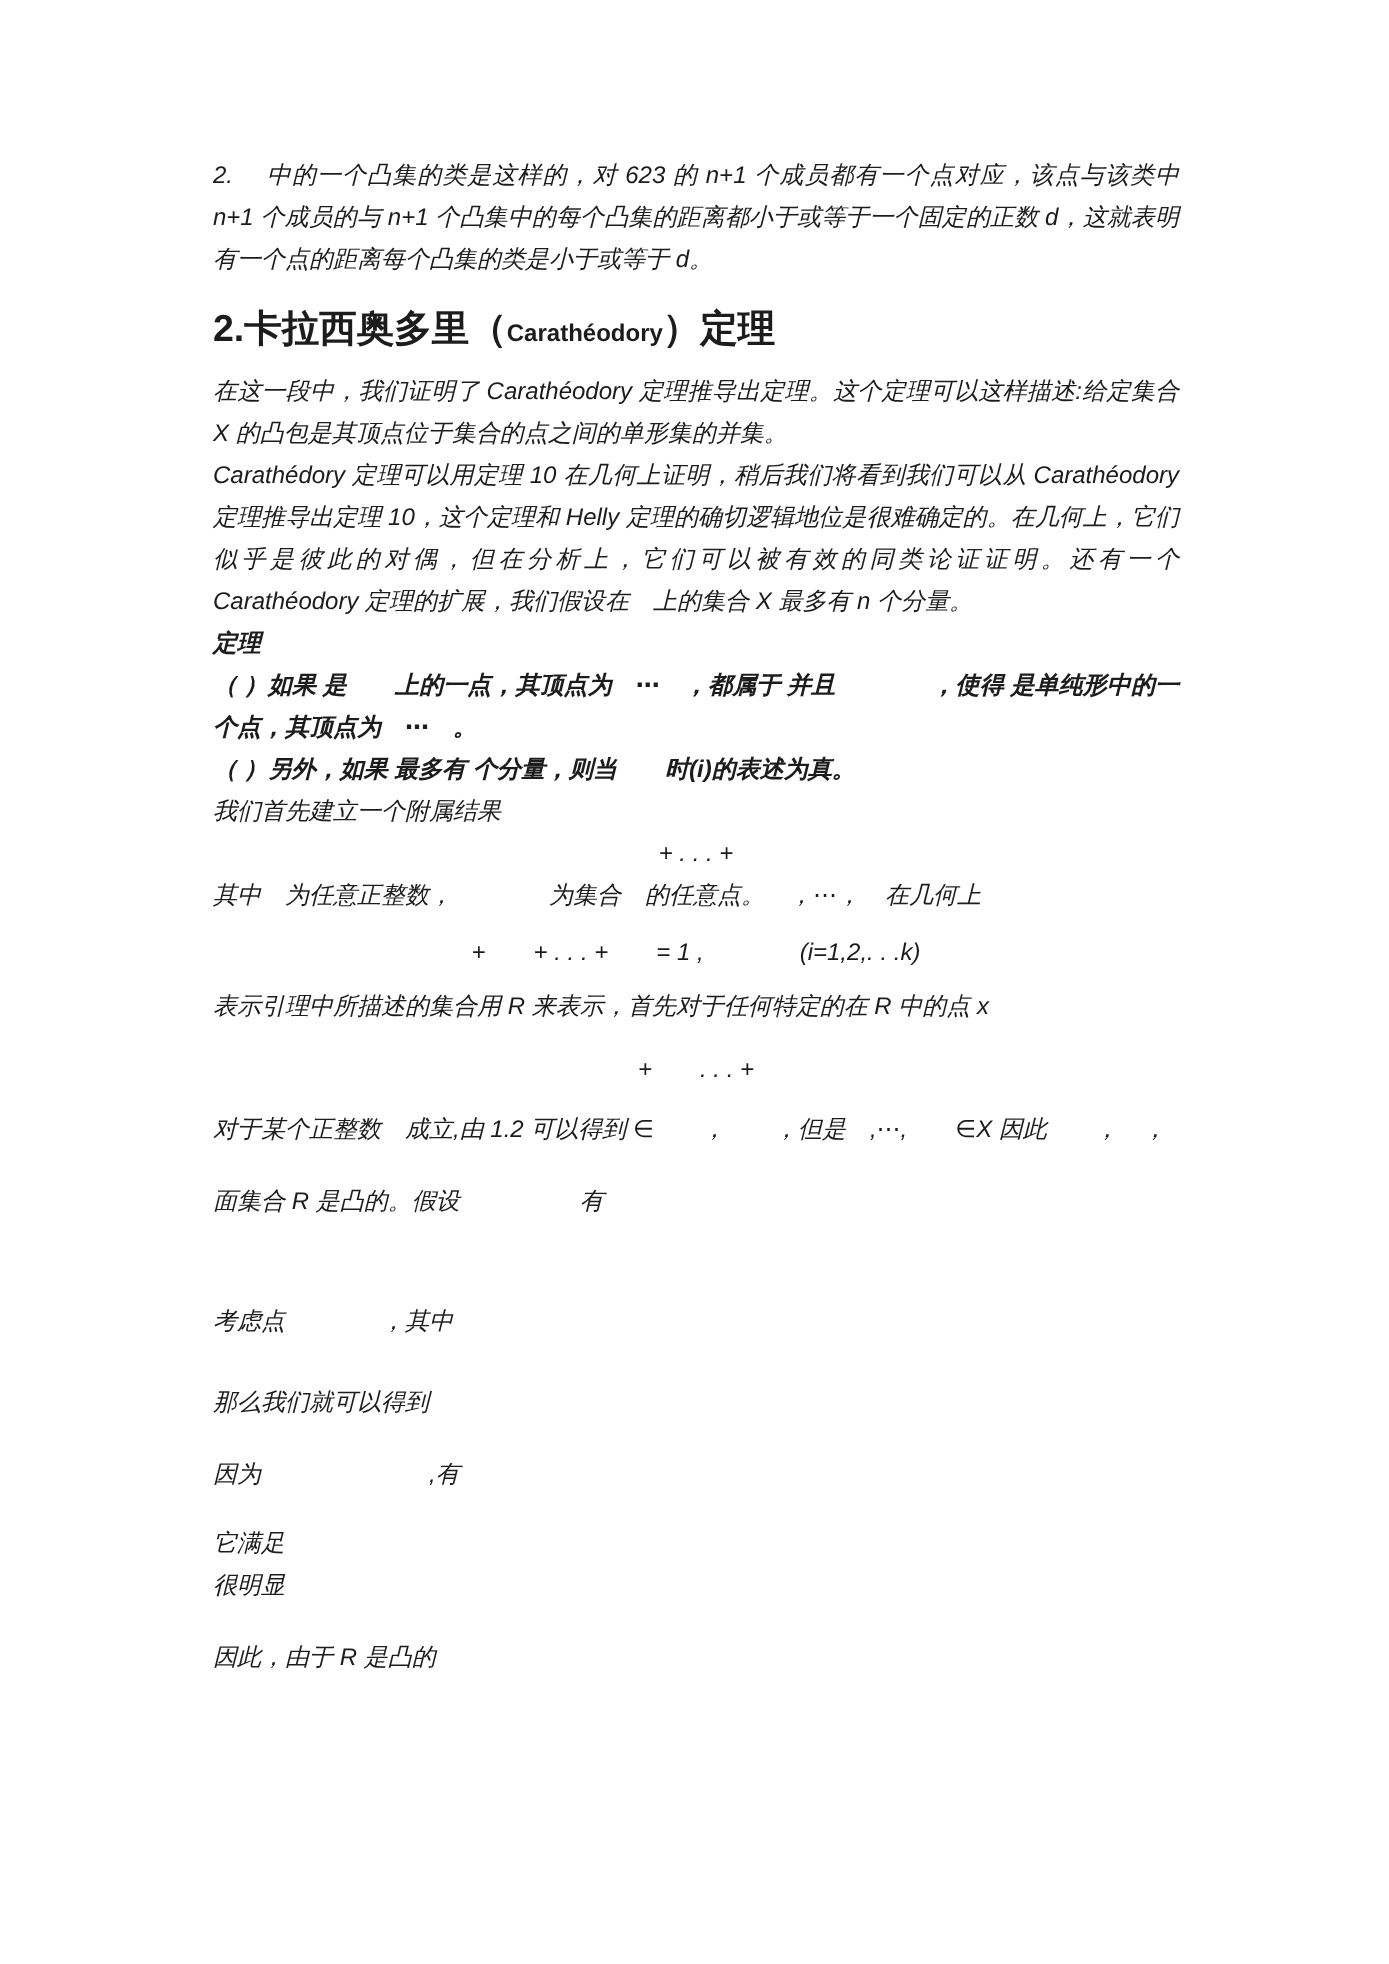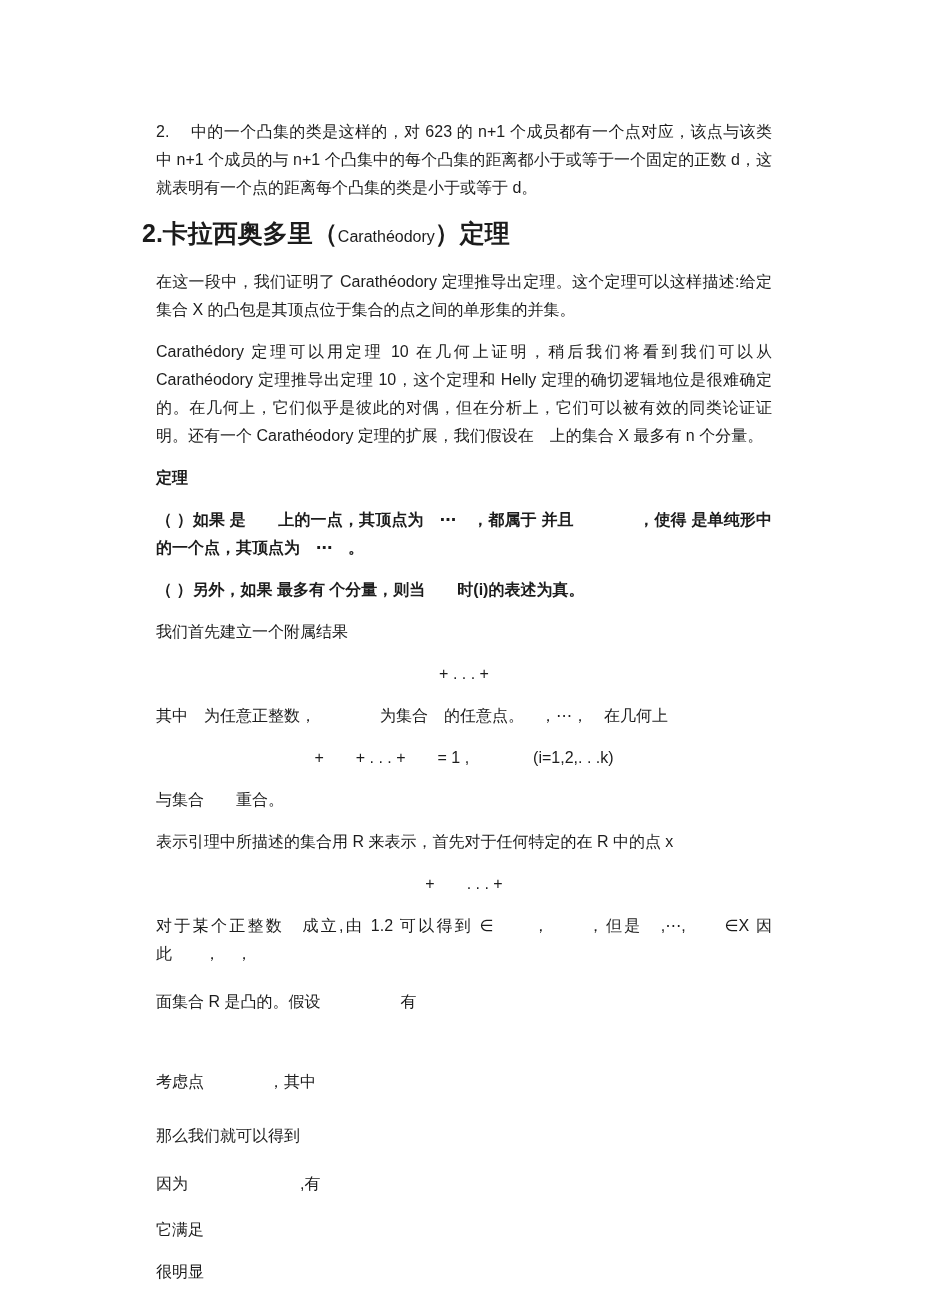--- a/index.html
+++ b/index.html
@@ -10,30 +10,30 @@
     height: 1309px;
     margin: 0 auto;
     background: #ffffff;
     color: #1c1c1c;
     font-family: "Liberation Sans", "DejaVu Sans", sans-serif;
     font-size: 16px;
     line-height: 28px;
     padding: 104px 140px 0 142px;
     overflow: hidden;
   }
-  p { margin: 14px; text-align: justify; }
+  p { margin: 0; text-align: justify; font-style: italic; }
   .heading {
     margin: 14px 0 8px 0;
     font-size: 25px;
     line-height: 34px;
     font-weight: bold;
     text-align: left;
     white-space: nowrap;
   }
-  .heading .latin { font-size: 16px; font-weight: normal; }
+  .heading .latin { font-size: 16px; font-weight: bold; }
   .bold { font-weight: bold; }
   .center { text-align: center; }
   .indent { text-indent: 72px; }
   .mt8  { margin-top: 8px; }
   .mt10 { margin-top: 10px; }
   .mt12 { margin-top: 12px; }
   .mt14 { margin-top: 14px; }
   .mt18 { margin-top: 18px; }
   .mt20 { margin-top: 20px; }
   .mt26 { margin-top: 26px; }
@@ -60,21 +60,20 @@
 
   <p>我们首先建立一个附属结果</p>
 
 
   <p class="center">+ . . . +</p>
 
   <p>其中　为任意正整数，　　　　为集合　的任意点。　，⋯，　在几何上</p>
 
   <p class="center mt10">+　　+ . . . +　　= 1 ,　　　　(i=1,2,. . .k)</p>
 
-  <p>与集合　　重合。</p>
 
   <p class="mt8">表示引理中所描述的集合用 R 来表示，首先对于任何特定的在 R 中的点 x</p>
 
   <p class="center mt14">+　　. . . +</p>
 
   <p class="mt12">对于某个正整数　成立,由 1.2 可以得到 ∈　　，　　，但是　,⋯,　　∈X 因此　　，　，</p>
 
 
   <p class="mt20">面集合 R 是凸的。假设　　　　　有</p>
 

